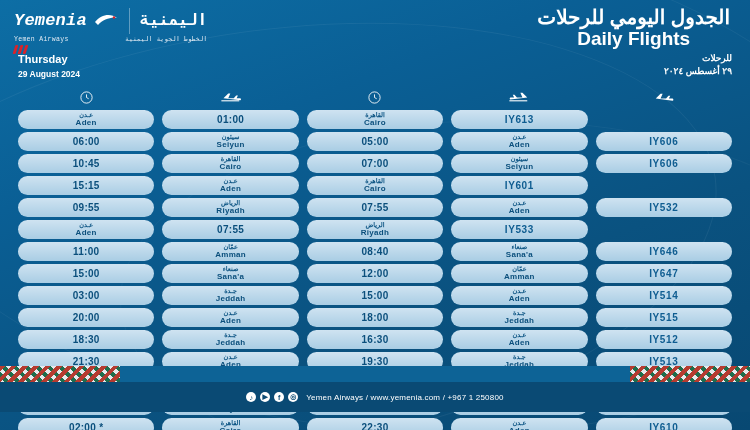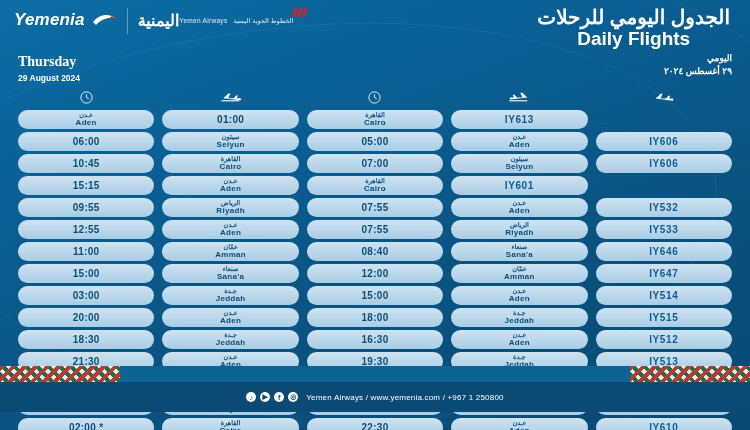--- a/index.html
+++ b/index.html
@@ -35,21 +35,21 @@
     display: flex;
     justify-content: space-between;
     align-items: flex-start;
     z-index: 5;
   }
   .brand {
     display: flex;
     align-items: flex-start;
     gap: 8px;
   }
-  .brand-marks { display: flex; flex-direction: row; }
+  .brand-marks { display: flex; flex-direction: column; font-family: Liberation Mono, monospace; }
   .brand-row { display: flex; align-items: center; gap: 6px; }
   .brand-en {
     color: #ffffff;
     font-size: 17px;
     font-weight: bold;
     font-style: italic;
     letter-spacing: 0.2px;
   }
   .brand-ar {
     color: #ffffff;
@@ -112,21 +112,21 @@
   
   .daterow {
     position: relative;
     display: flex;
     justify-content: space-between;
     padding: 0 18px;
     z-index: 5;
     height: 34px;
   }
   .date-en { color: #ffffff; font-size: 8.5px; line-height: 1.45; font-weight: bold; }
-  .date-en .dw { font-size: 14px; font-family: Liberation Serif, serif; }
+  .date-en .dw { font-size: 11px; }
   .date-ar { color: #ffffff; font-size: 9px; line-height: 1.45; direction: rtl; text-align: right; font-weight: bold; }
 
   
   .colheads {
     position: relative;
     display: grid;
     grid-template-columns: repeat(5, 1fr);
     gap: 8px;
     padding: 0 18px;
     height: 22px;
@@ -261,21 +261,21 @@
       <div class="title-en">Daily Flights</div>
     </div>
   </div>
 
   <div class="daterow">
     <div class="date-en">
       <div class="dw">Thursday</div>
       <div>29  August  2024</div>
     </div>
     <div class="date-ar">
-      <div>اليومي</div>
+      <div>للرحلات</div>
       <div>٢٩ أغسطس ٢٠٢٤</div>
     </div>
   </div>
 
   <div class="colheads">
     <div class="ch">
       <svg width="15" height="15" viewBox="0 0 24 24">
           <circle class="ic" cx="12" cy="12" r="9"></circle>
           <path class="ic" d="M12 7 v5 l3.5 2"></path>
         </svg>
@@ -363,21 +363,20 @@
         <span class="en">Riyadh</span>
       </div>
       <div class="cell">07:55</div>
       <div class="cell dest">
         <span class="ar">عـدن</span>
         <span class="en">Aden</span>
       </div>
       <div class="cell flight">IY532</div>
     </div>
     <div class="row">
-      <div class="cell">12:55</div>
       <div class="cell dest">
         <span class="ar">عـدن</span>
         <span class="en">Aden</span>
       </div>
       <div class="cell">07:55</div>
       <div class="cell dest">
         <span class="ar">الرياض</span>
         <span class="en">Riyadh</span>
       </div>
       <div class="cell flight">IY533</div>

